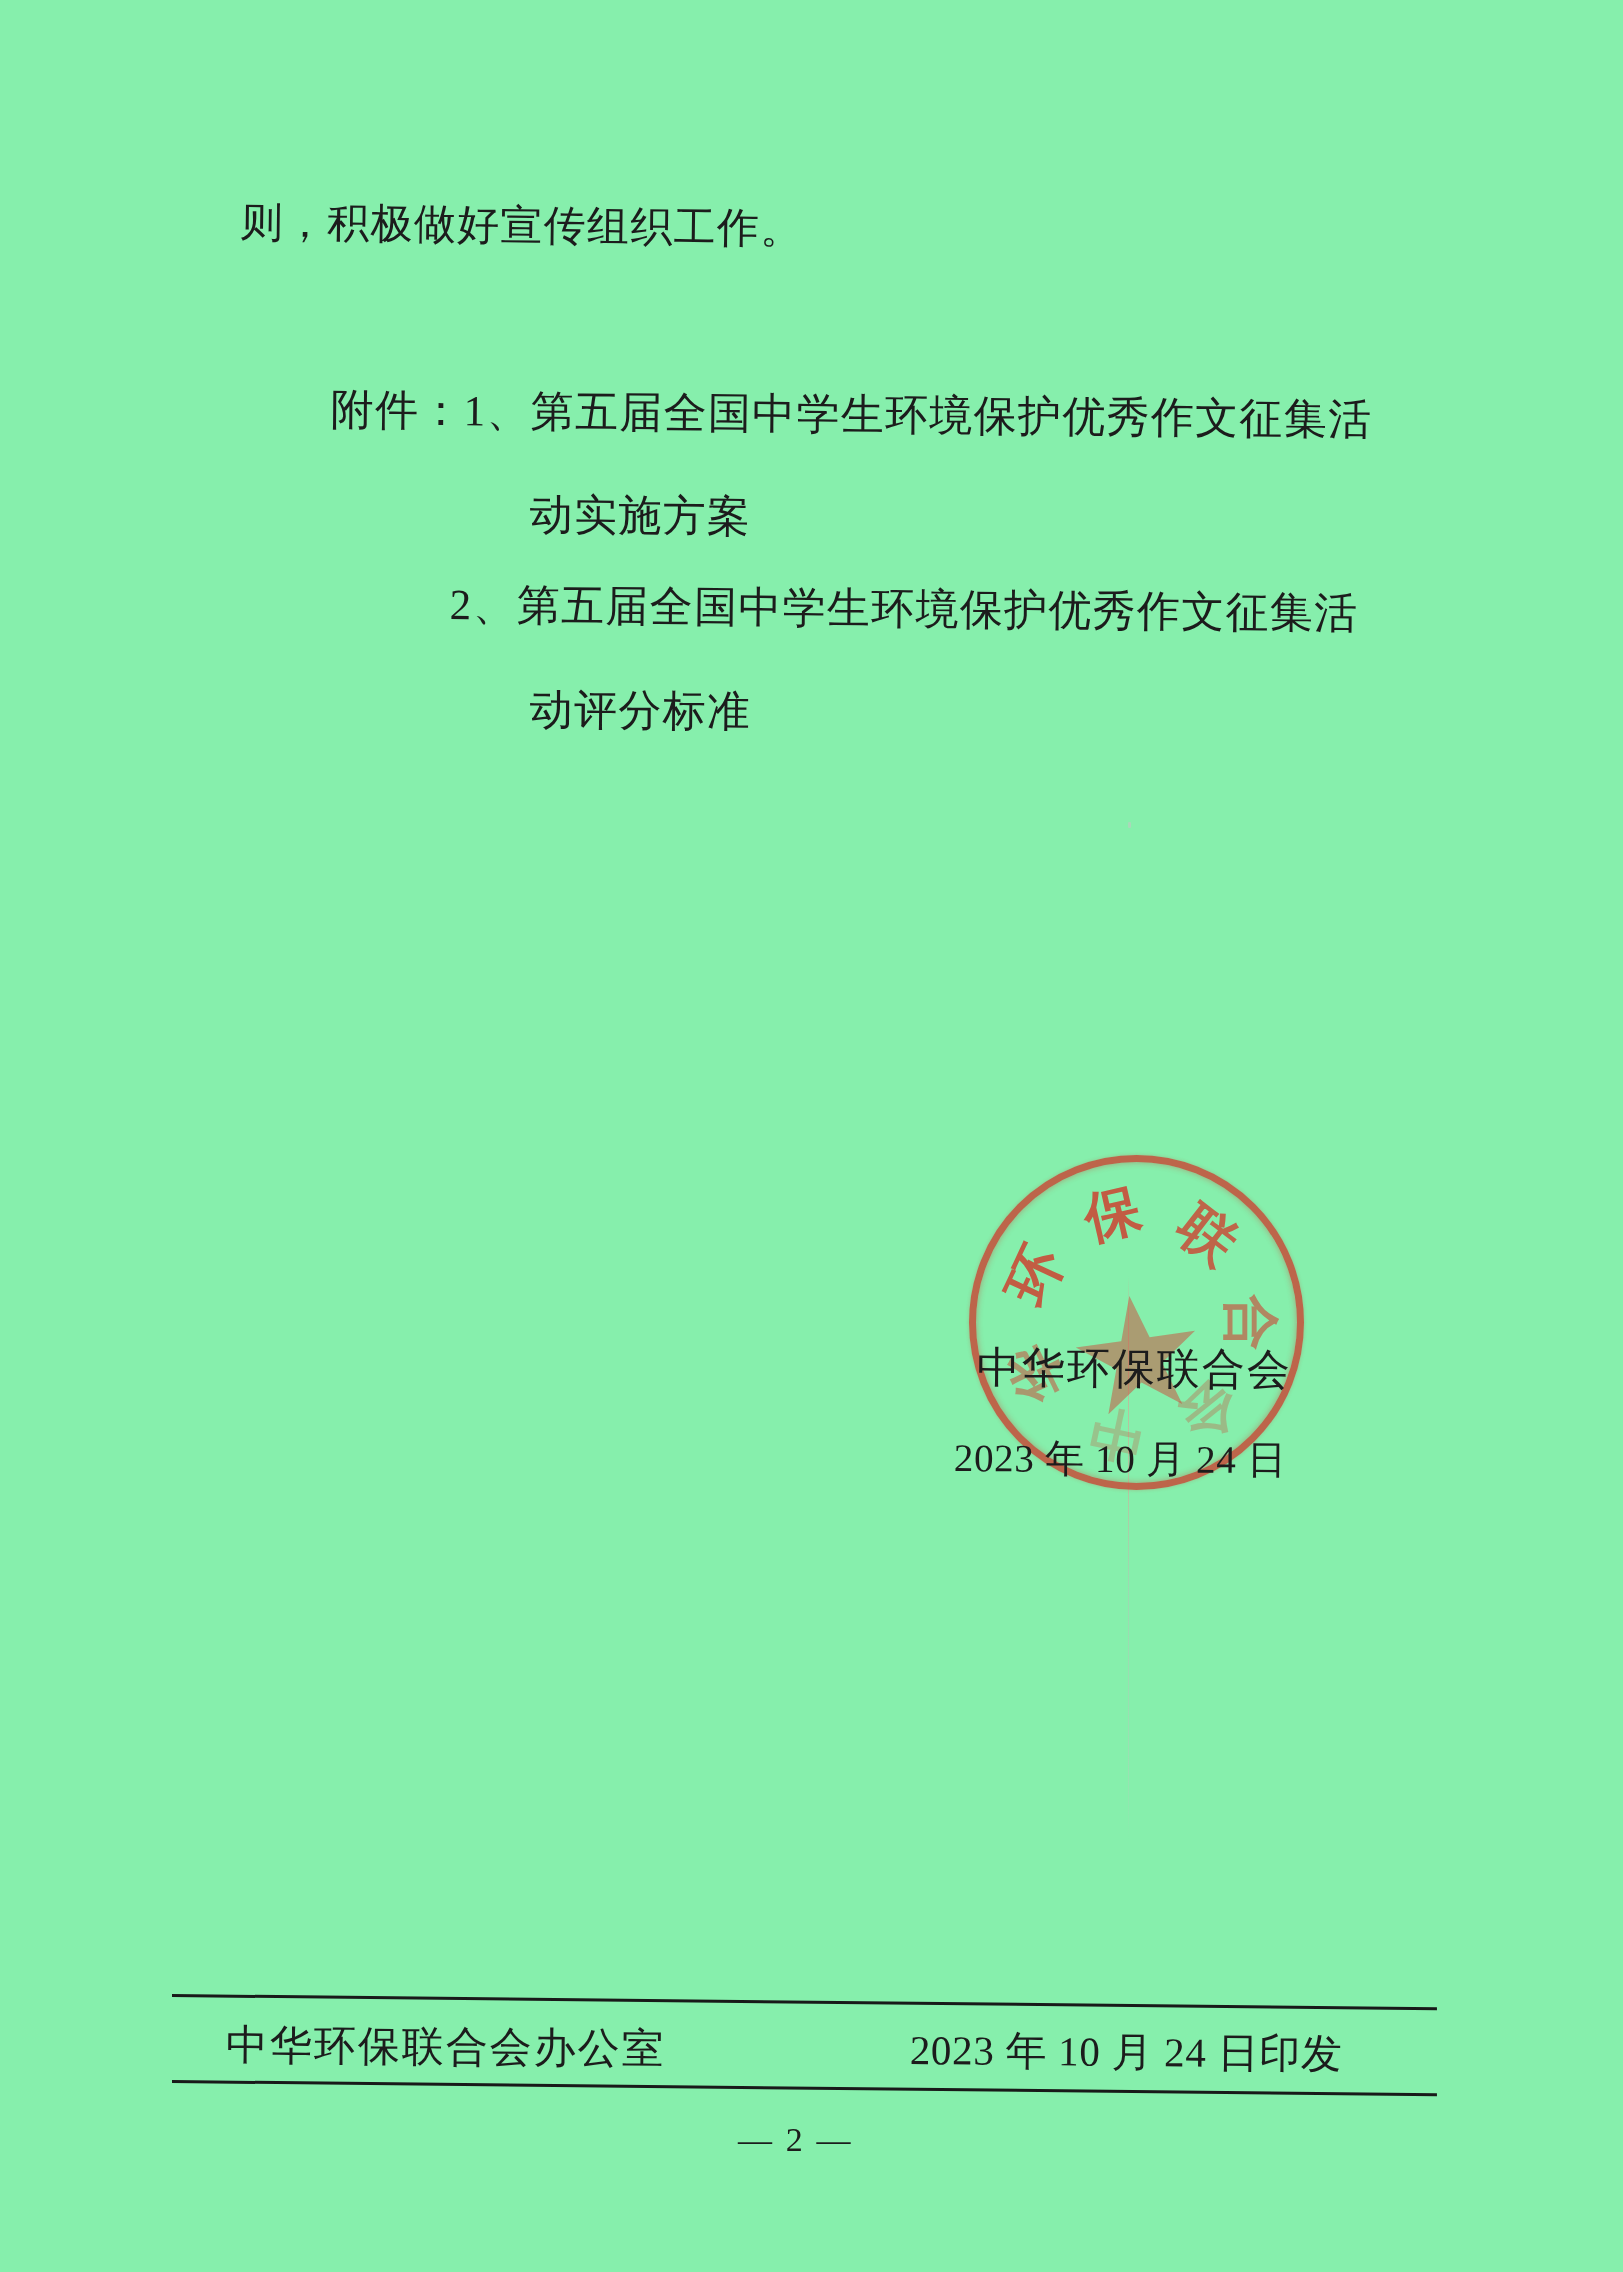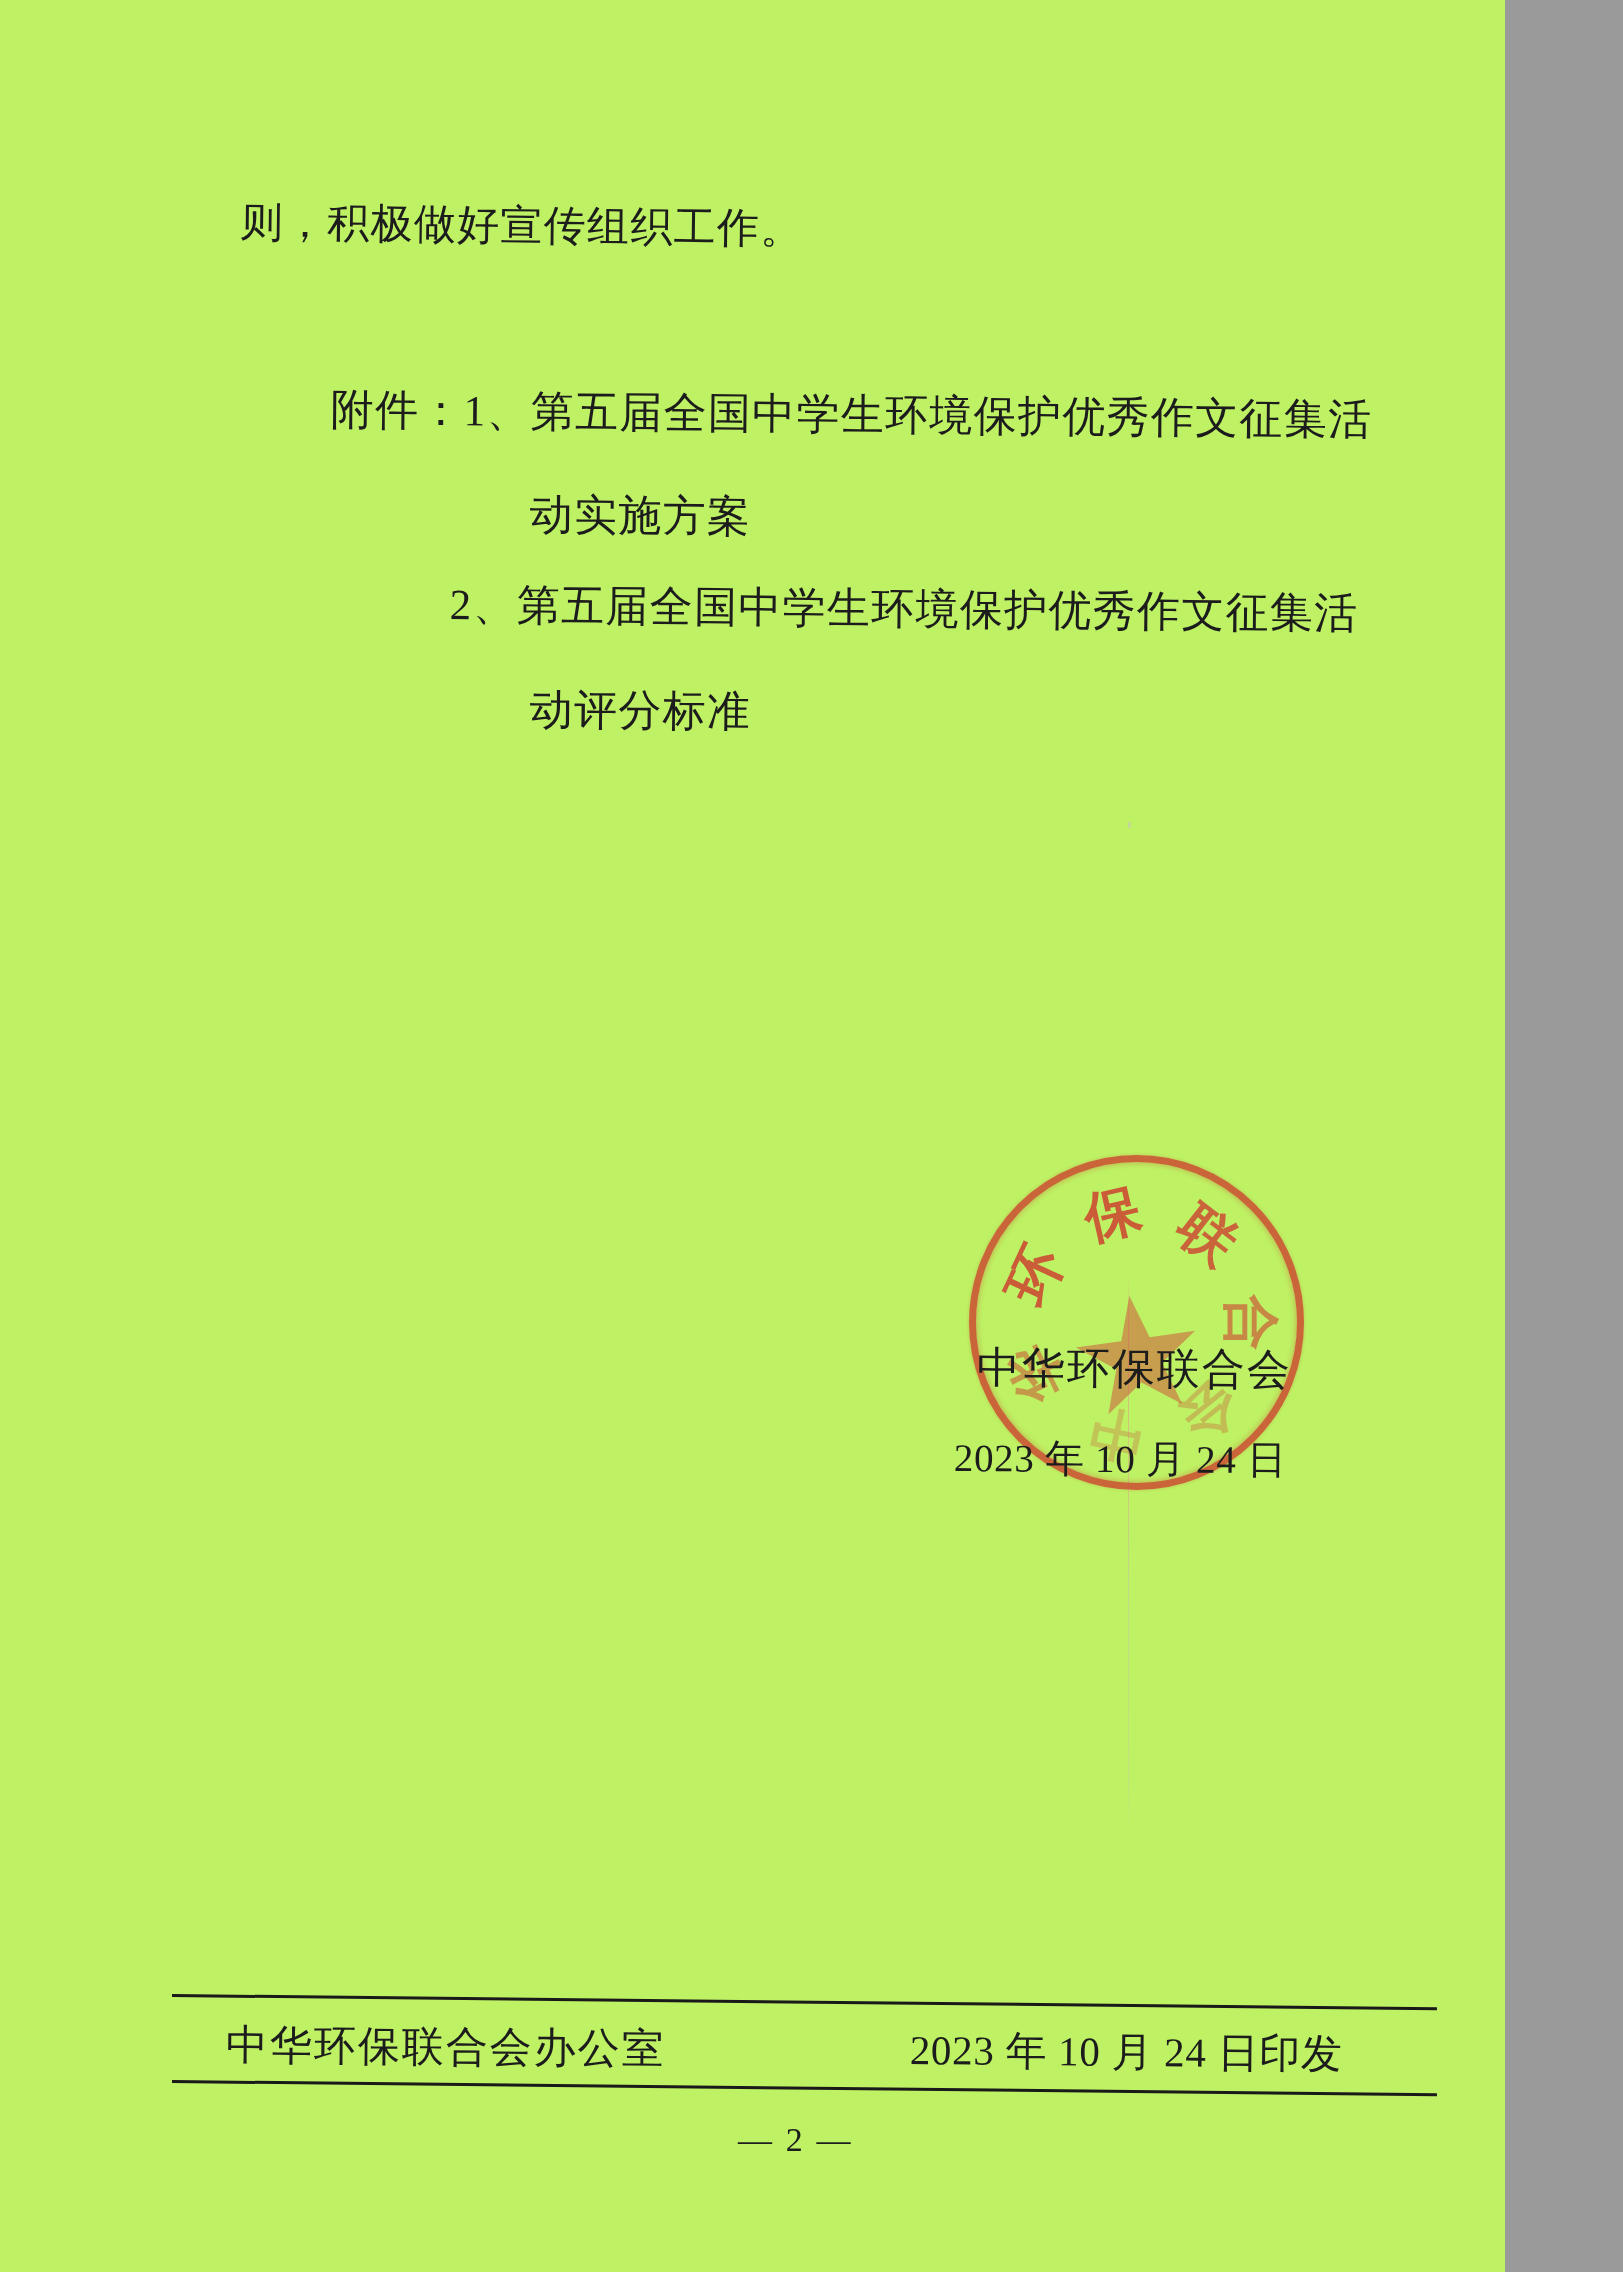--- a/index.html
+++ b/index.html
@@ -1,19 +1,19 @@
 <!DOCTYPE html>
 <html style="font-size:10.5px"><head>
 <meta charset="utf-8">
 <style>
   html,body{margin:0;padding:0;background:#9a9a9a;}
   .page{
     position:relative;
-    width:1505px;height:2273px;
-    background:#bef264;
+    width:1623px;height:2273px;
+    background:#86efac;
     overflow:hidden;
     font-family:"Liberation Serif","DejaVu Serif",serif;
     color:#1c1c1c;
   }
   .txt{position:absolute;white-space:nowrap;transform-origin:left top;}
   .body-line{font-size:42px;letter-spacing:1.3px;}
   .att-line{font-size:43px;letter-spacing:1.3px;}
 
   
   .closing{left:241px;top:194px;transform:rotate(0.7deg);}

